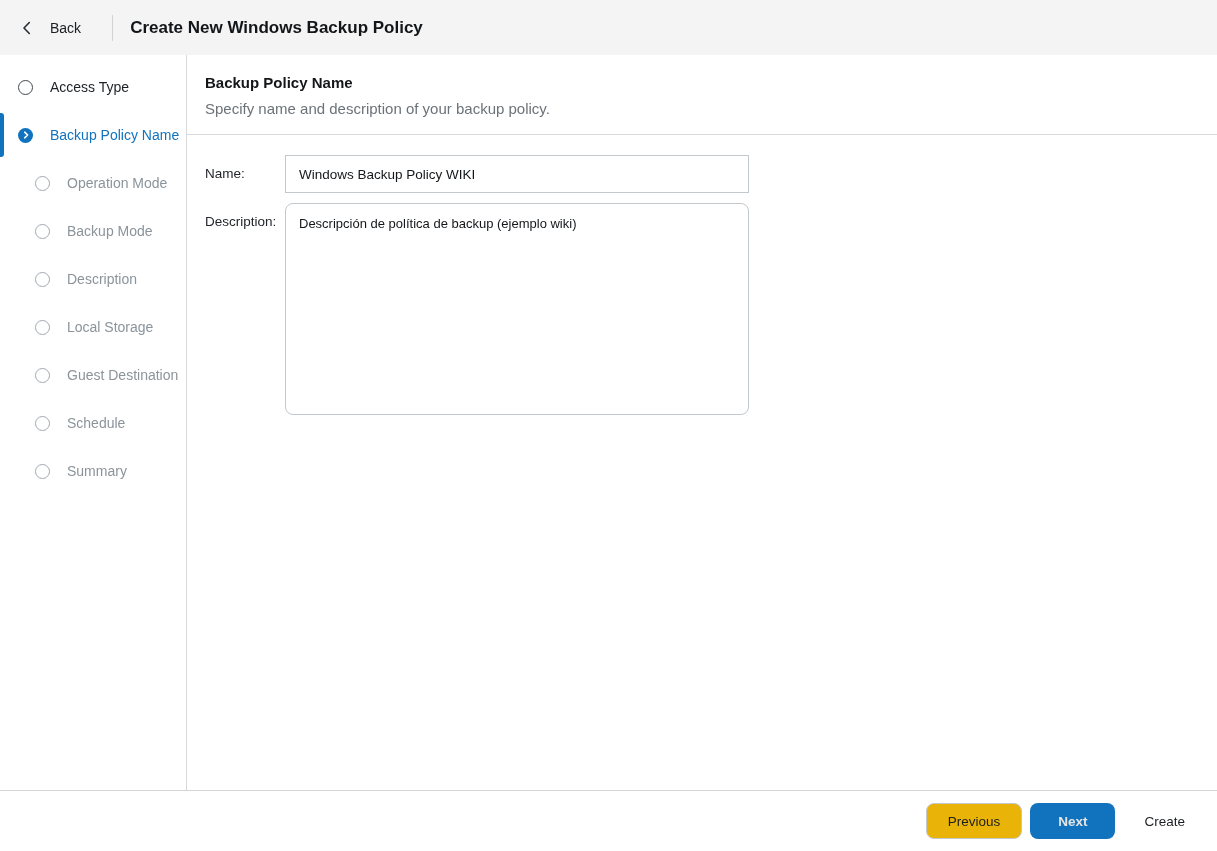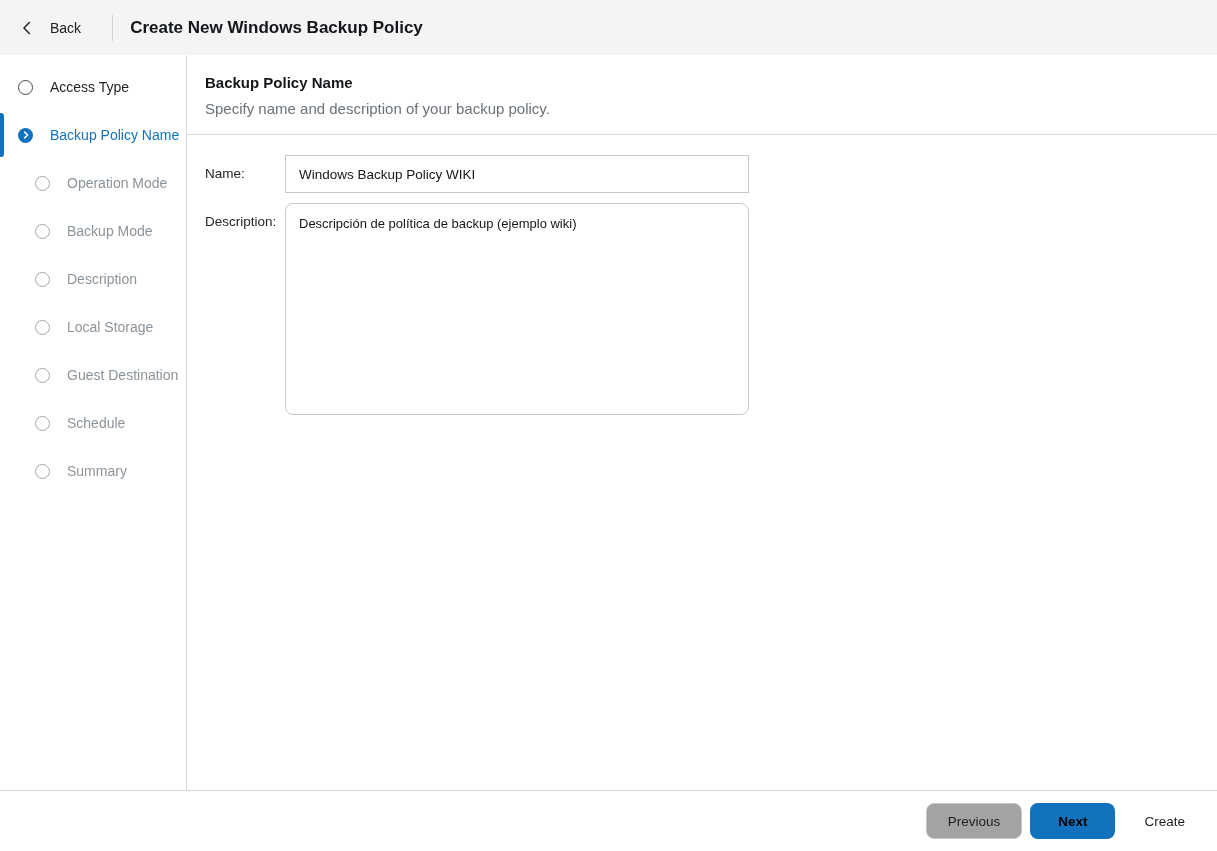--- a/index.html
+++ b/index.html
@@ -102,25 +102,25 @@
     height: 61px; flex-shrink: 0;
     border-top: 1px solid #d4d4d4; background: #fff;
     display: flex; align-items: center; justify-content: flex-end;
     padding-right: 32px;
   }
   .btn {
     height: 36px; border-radius: 8px;
     font-size: 13.5px; font-family: inherit; cursor: pointer;
   }
   .btn-secondary {
-    background: #a3a3a3; border: 1px solid var(--border);
+    background: #eab308; border: 1px solid var(--border);
     color: #1b1f23; padding: 0 21px;
   }
   .btn-primary {
-    background: var(--accent); border: none; color: #000000;
+    background: var(--accent); border: none; color: #e5e5e5;
     padding: 0 28px; margin-left: 8px; font-weight: 700;
   }
   .btn-text {
     background: none; border: none; color: #1b1f23;
     font-size: 13.5px; font-family: inherit;
     margin-left: 29px; padding: 0; cursor: pointer;
   }
 </style>
 </head>
 <body>

